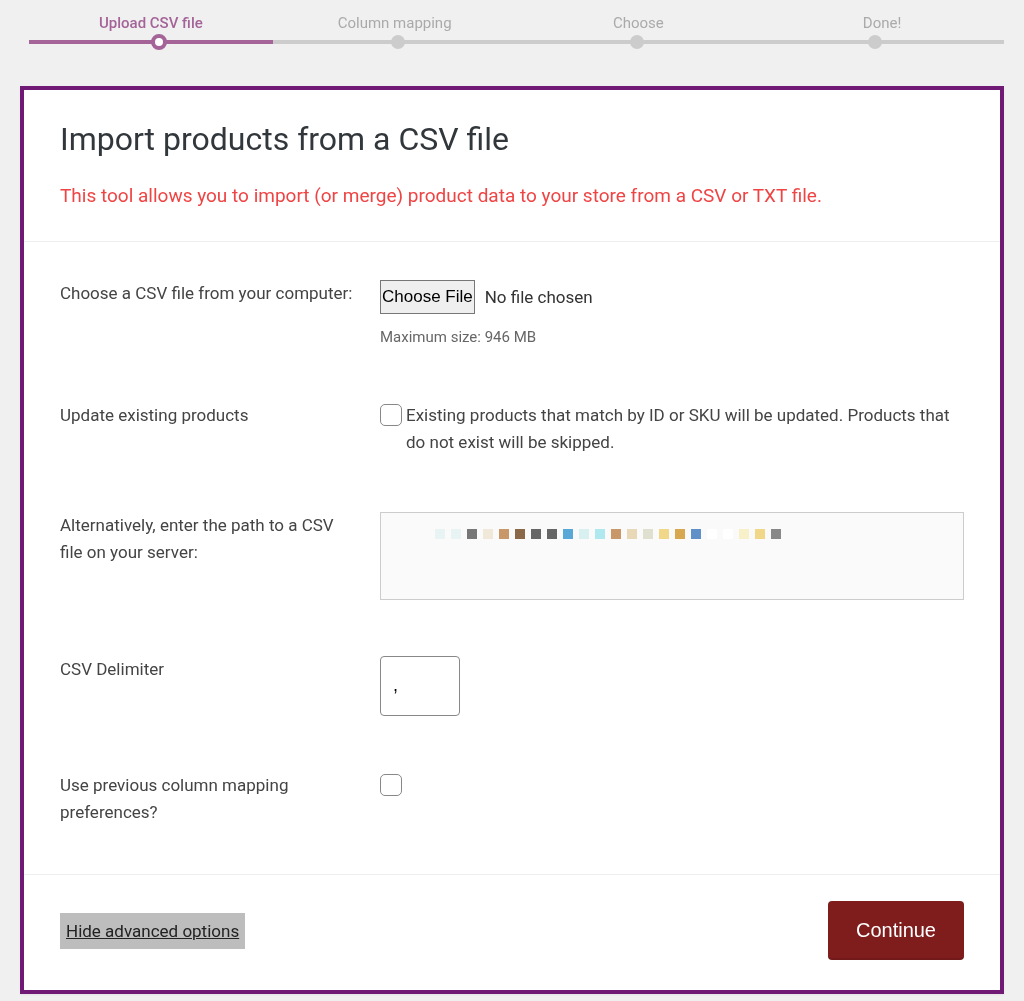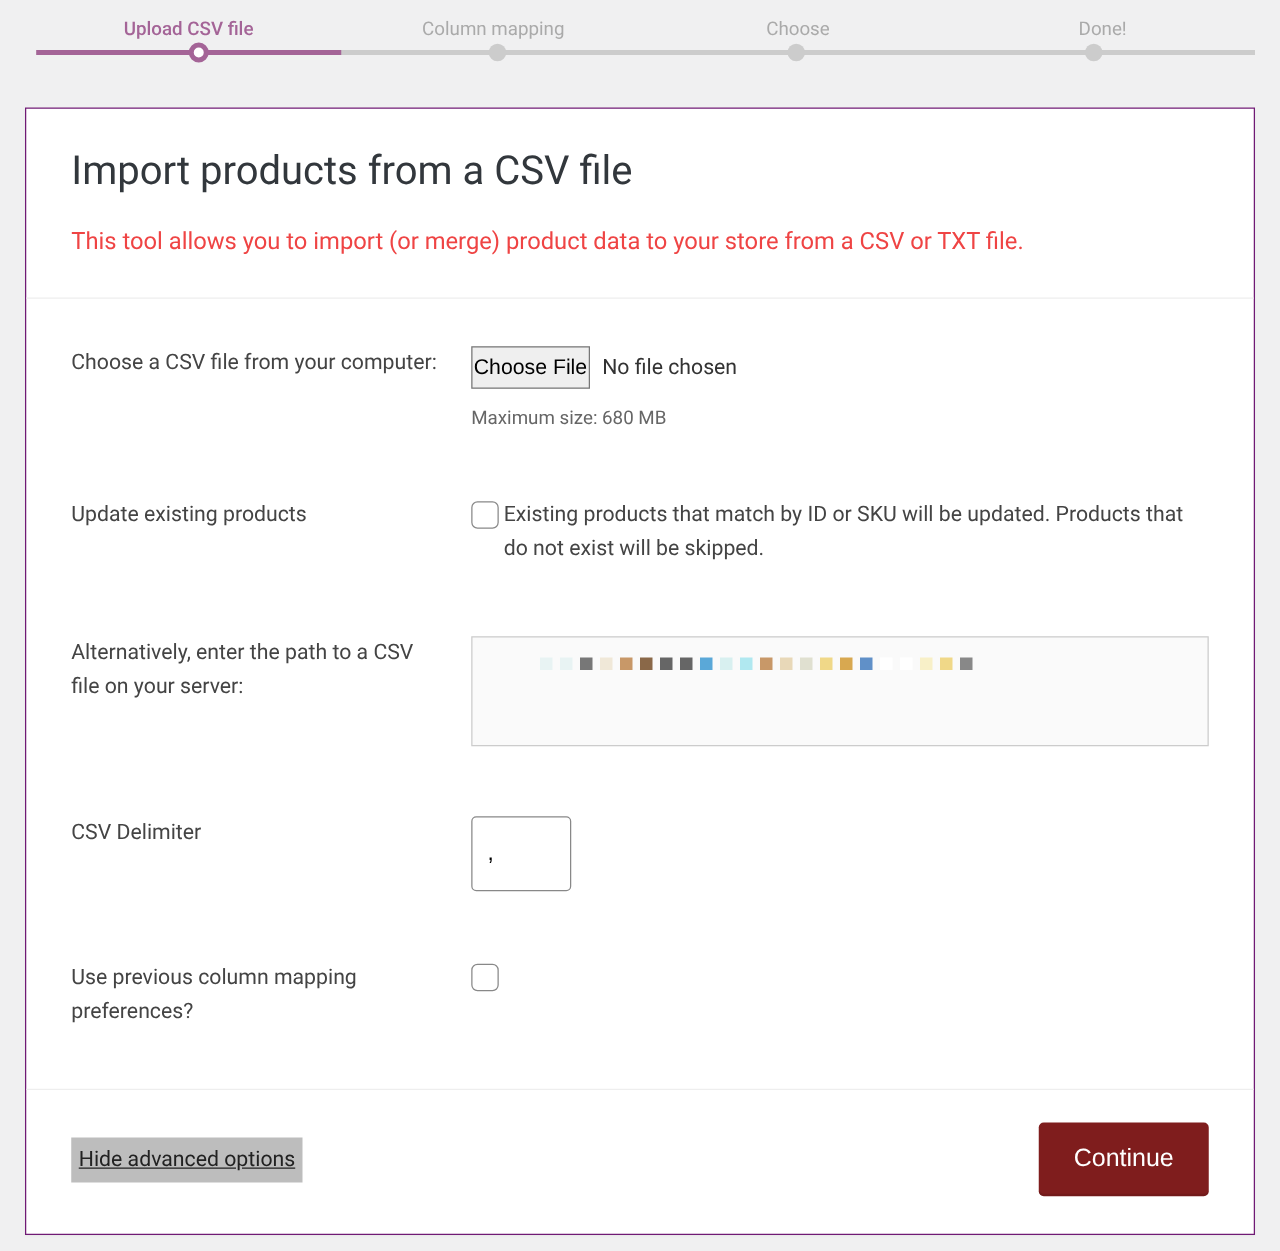--- a/index.html
+++ b/index.html
@@ -57,21 +57,21 @@
       background: #fff;
       border: 4px solid #a46497;
       width: 16px; height: 16px;
       margin-top: -1px;
     }
     
     
     .card {
       background: #fff;
       margin: 30px 20px 0 20px;
-      border: 1px solid #701a75;
+      border: 4px solid #701a75;
       box-shadow: 0 1px 2px rgba(0,0,0,0.05);
     }
     .card-header {
       padding: 30px 36px 30px 36px;
       border-bottom: 1px solid #eee;
     }
     .card-header h1 {
       font-size: 32px;
       font-weight: 400;
       color: #32373c;
@@ -210,21 +210,21 @@
 
   <div class="form-body">
 
     <div class="form-row">
       <div class="form-label">Choose a CSV file from your computer:</div>
       <div class="form-control">
         <div class="file-row">
           <button class="file-btn">Choose File</button>
           <span class="file-status">No file chosen</span>
         </div>
-        <div class="file-hint">Maximum size: 680 MB</div>
+        <div class="file-hint">Maximum size: 946 MB</div>
       </div>
     </div>
 
     <div class="form-row">
       <div class="form-label">Update existing products</div>
       <div class="form-control">
         <div class="checkbox-row">
           <div class="checkbox"></div>
           <div class="checkbox-text">Existing products that match by ID or SKU will be updated. Products that do not exist will be skipped.</div>
         </div>

